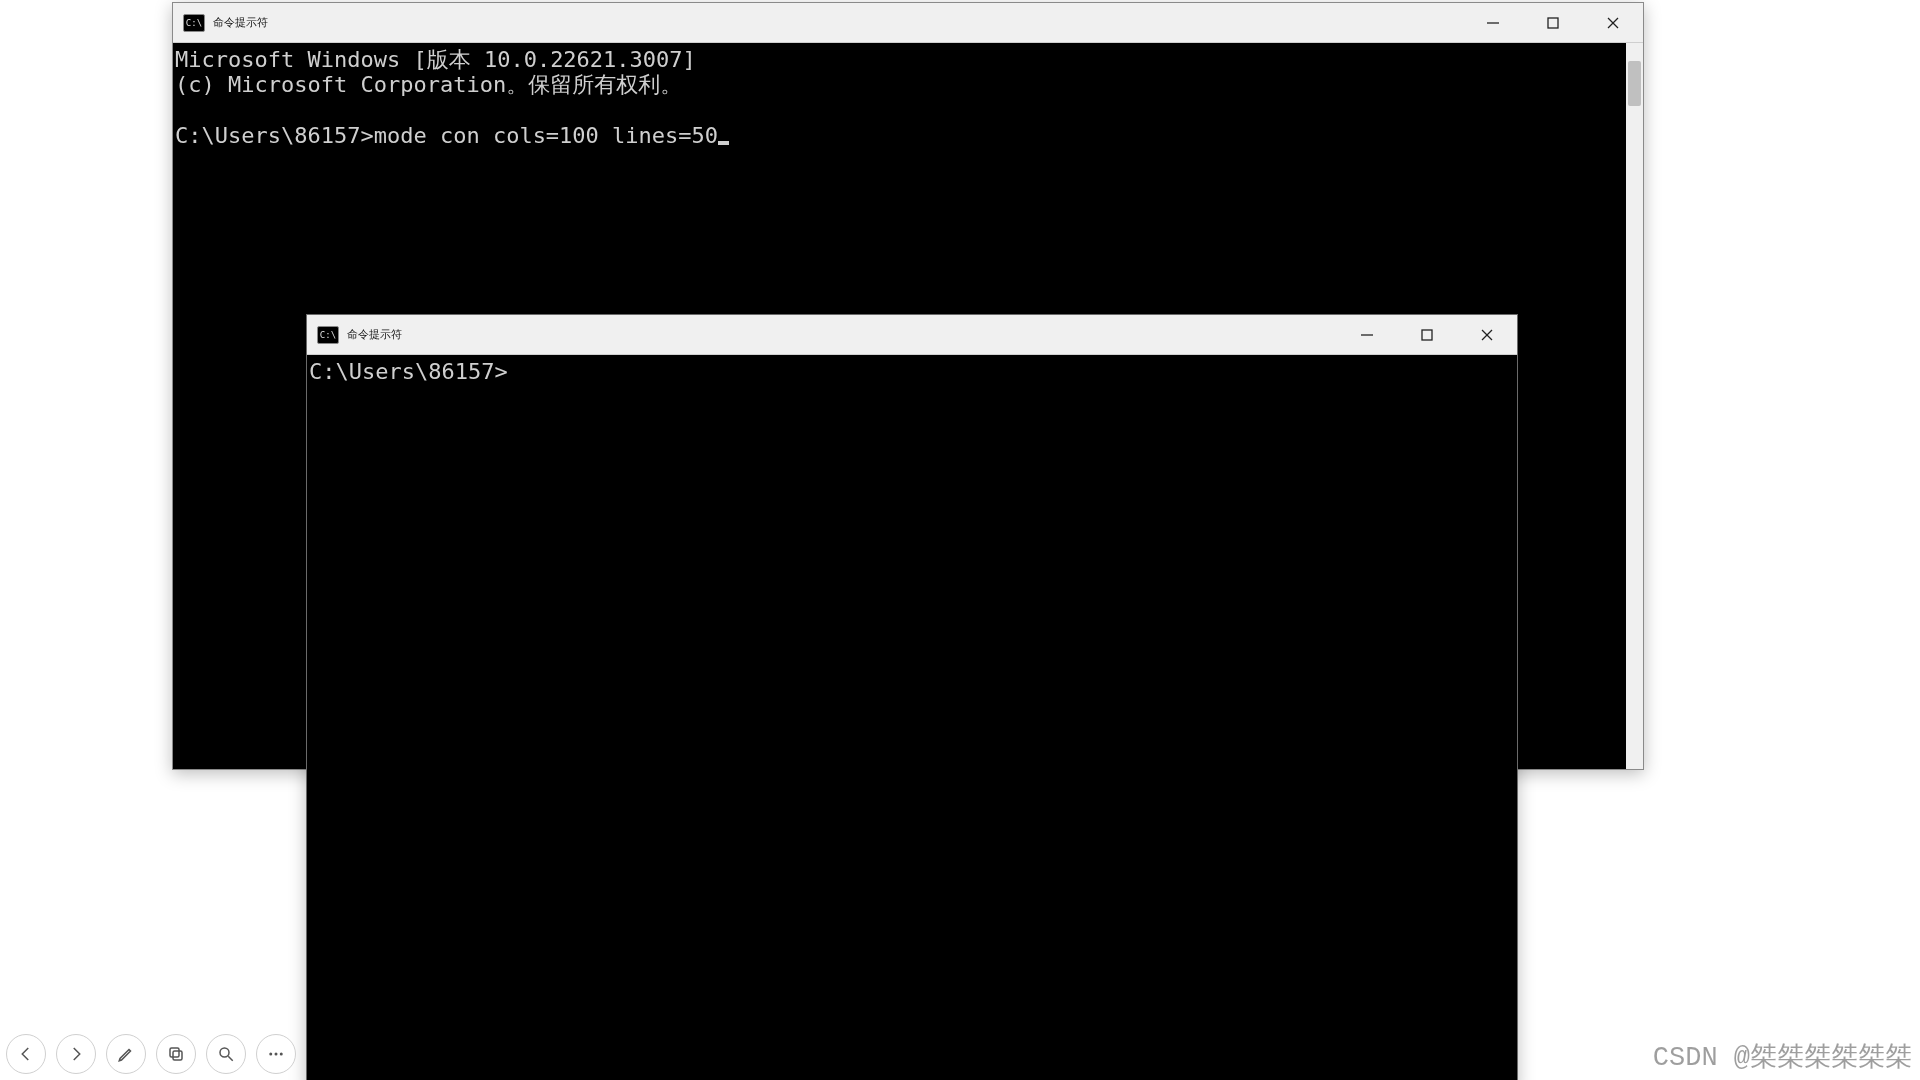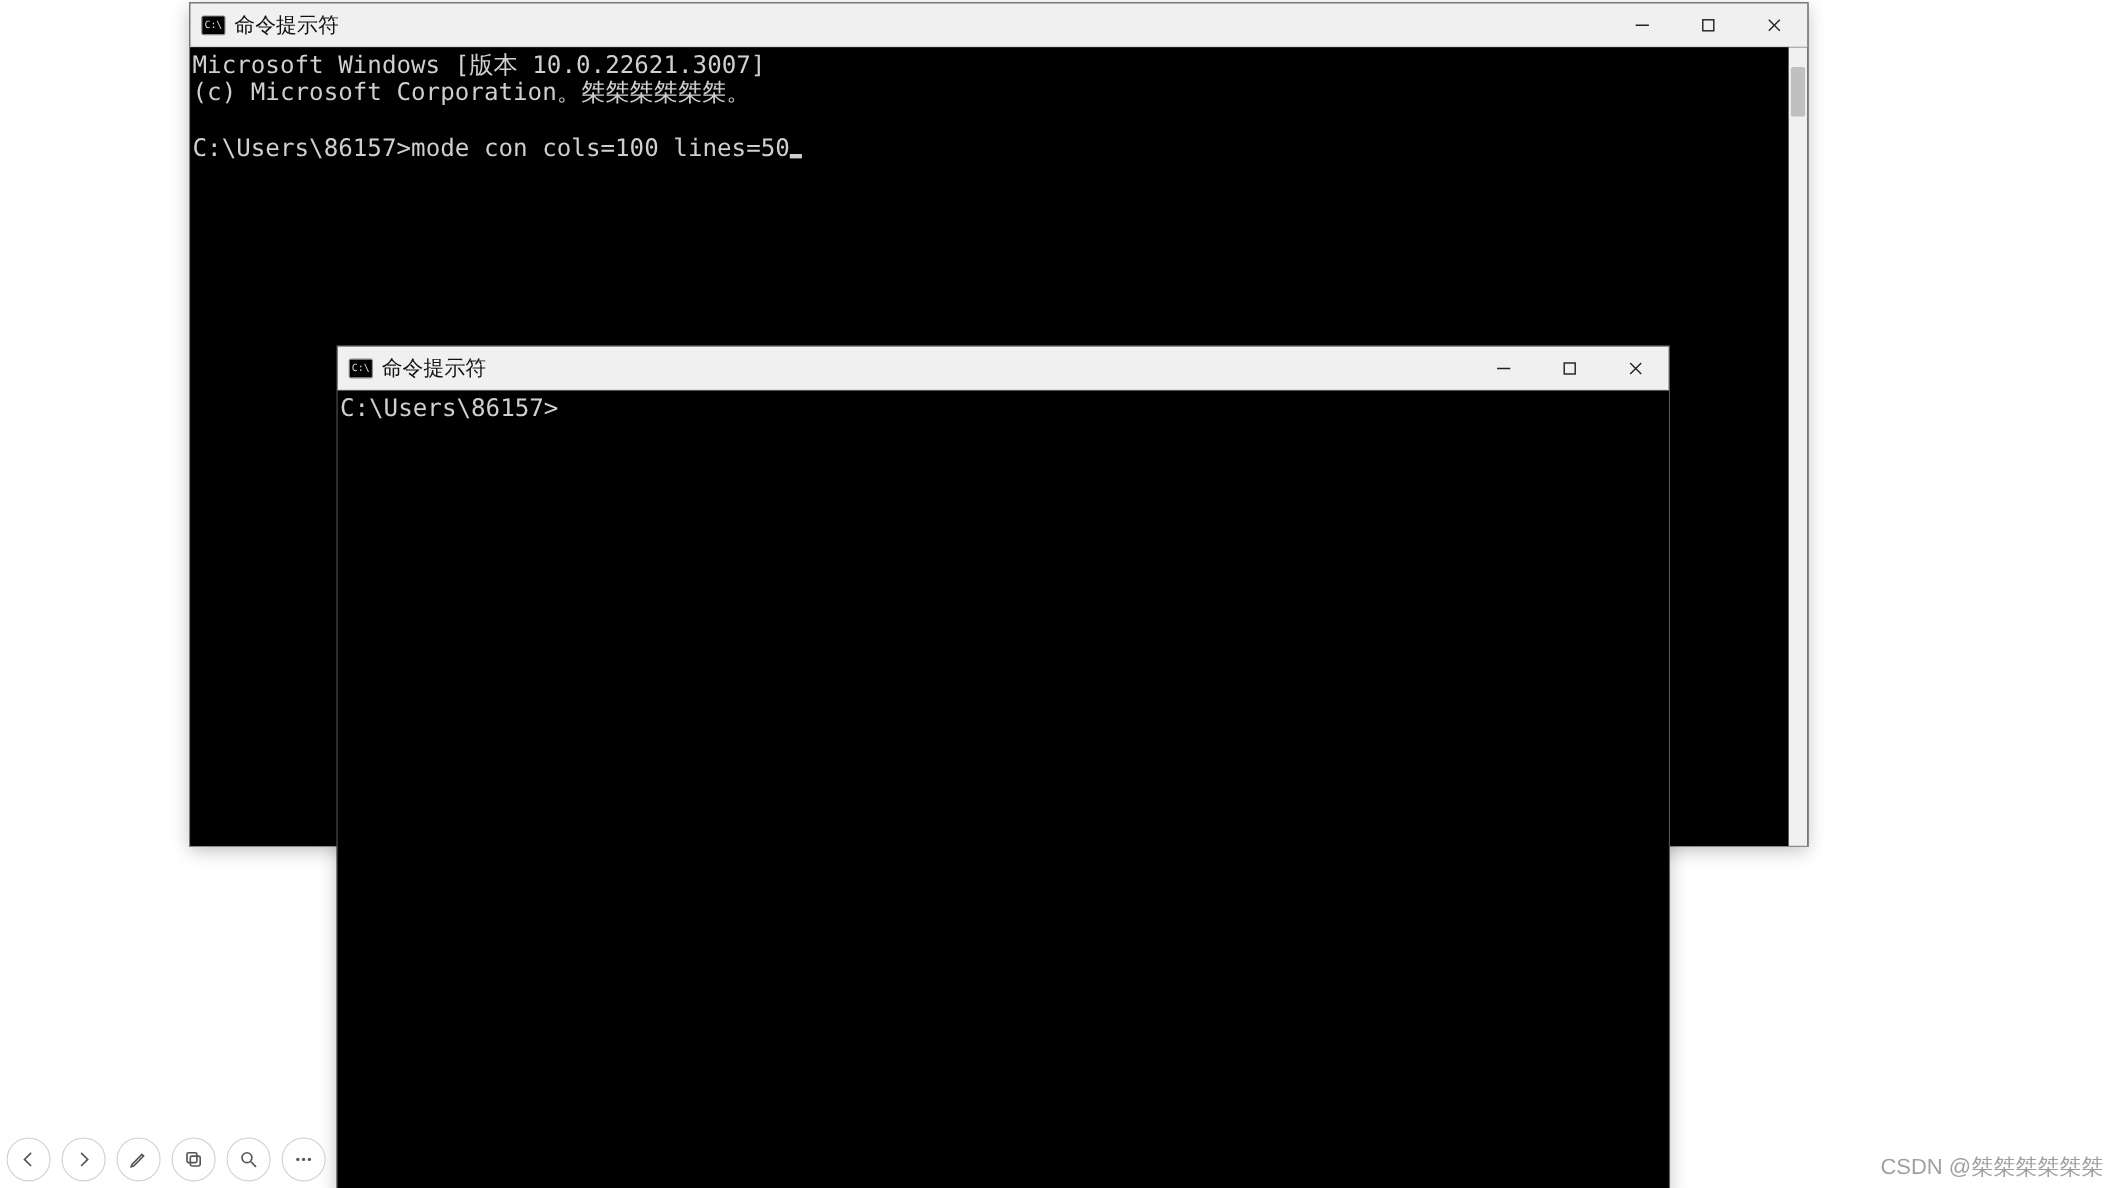--- a/index.html
+++ b/index.html
@@ -35,21 +35,21 @@
     background: #000;
     border: 1px solid #888;
     color: #ddd;
     font-size: 9px;
     font-family: Consolas, monospace;
     display: flex; align-items: center; justify-content: center;
     margin-right: 8px;
     border-radius: 2px;
   }
   .titlebar .title {
-    font-size: 19px;
+    font-size: 11px;
     color: #111;
     flex: 1 1 auto;
   }
   .win-controls { display: flex; height: 100%; }
   .win-btn {
     width: 60px;
     display: flex; align-items: center; justify-content: center;
     color: #222;
   }
   .win-btn svg { width: 14px; height: 14px; }
@@ -113,23 +113,23 @@
     display: flex; align-items: center; justify-content: center;
     color: #555;
   }
   .tool-btn svg { width: 18px; height: 18px; }
 
   
   .watermark {
     position: absolute;
     right: 8px;
     bottom: 6px;
-    font-size: 20px;
+    font-size: 27px;
     color: rgba(0,0,0,.38);
-    font-family: Liberation Sans, sans-serif;
+    font-family: Liberation Mono, monospace;
   }
 </style>
 </head>
 <body>
 
 <div id="win-back" class="window">
   <div class="titlebar">
     <div class="app-icon">C:\</div>
     <div class="title">命令提示符</div>
     <div class="win-controls">
@@ -146,21 +146,21 @@
       <div class="win-btn close">
         <svg viewBox="0 0 14 14">
             <line x1="2" y1="2" x2="12" y2="12" stroke="currentColor" stroke-width="1.3"></line>
             <line x1="12" y1="2" x2="2" y2="12" stroke="currentColor" stroke-width="1.3"></line>
           </svg>
       </div>
     </div>
   </div>
 
   <div class="terminal-body"><span>Microsoft Windows [版本 10.0.22621.3007]</span>
-<span>(c) Microsoft Corporation。桀桀桀桀桀桀。</span>
+<span>(c) Microsoft Corporation。保留所有权利。</span>
 <span></span>
 <span>C:\Users\86157&gt;</span><span>mode con cols=100 lines=50</span><span class="cursor-block"></span></div>
 
   <div class="scrollbar-track">
     <div class="scrollbar-thumb"></div>
   </div>
 </div>
 
 <div id="win-front" class="window">
   <div class="titlebar">

